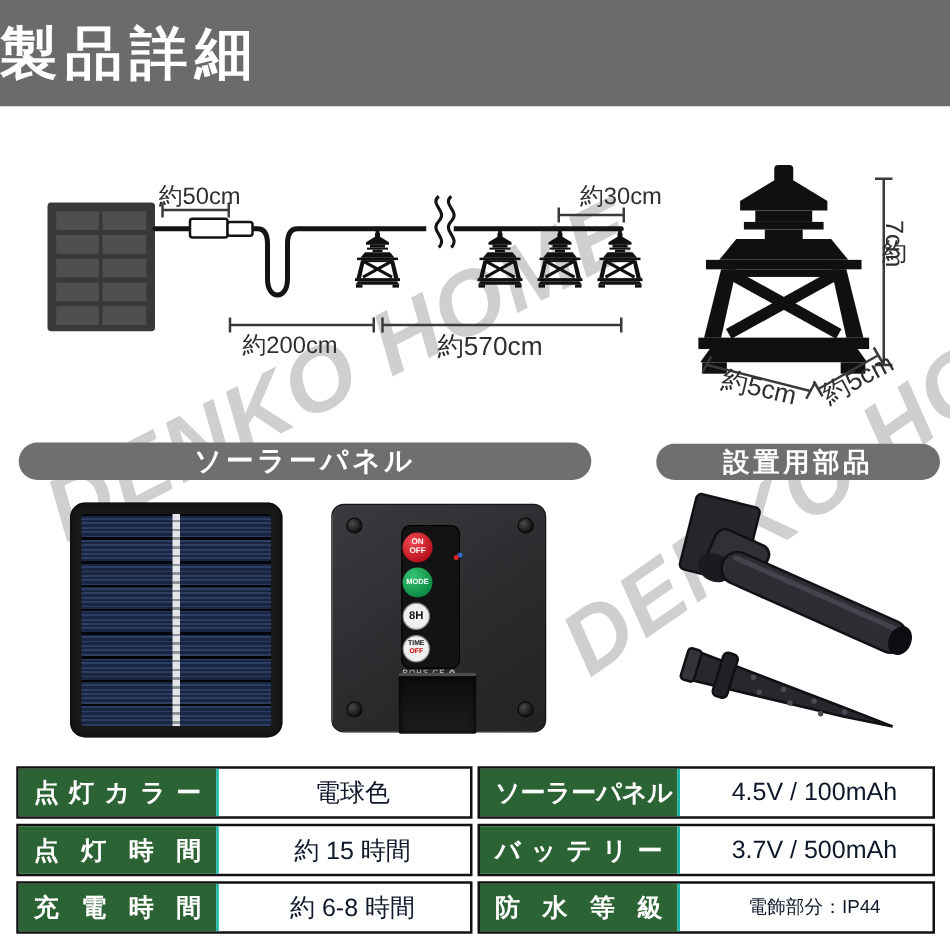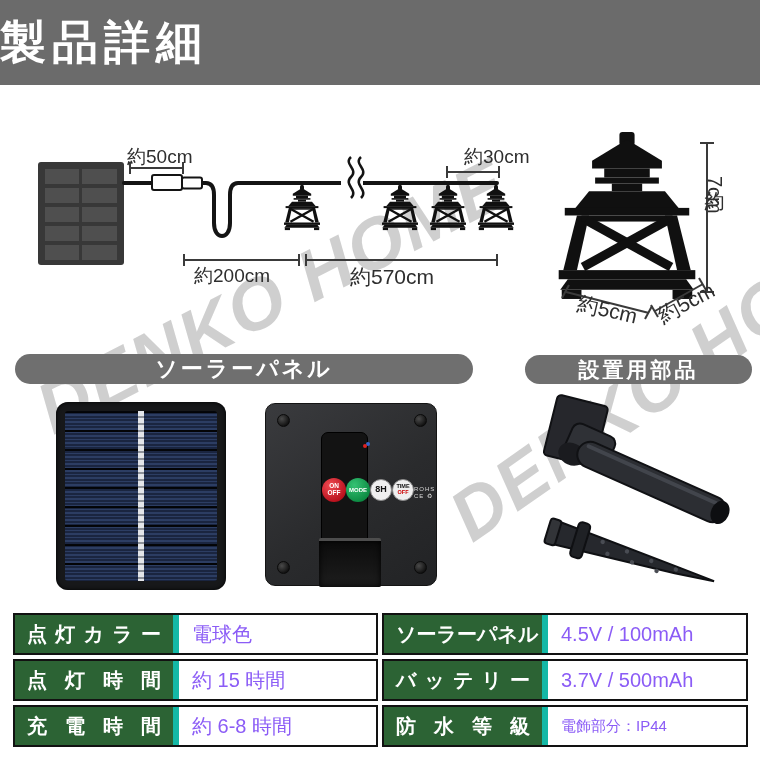--- a/index.html
+++ b/index.html
@@ -47,23 +47,23 @@
       background:repeating-linear-gradient(180deg,#e3e5e9 0 5px,#8d9199 5px 7px);}
 
   
   .back-unit{position:absolute;left:265px;top:403px;width:172px;height:183px;border-radius:10px;
              background:linear-gradient(145deg,#3a3b3e 0%,#2a2b2d 55%,#222325 100%);
              border:1px solid #141414;box-sizing:border-box;}
   .screw{position:absolute;width:13px;height:13px;border-radius:50%;
          background:radial-gradient(circle at 35% 35%, #4a4a4a, #101010 75%);border:1px solid #0a0a0a;box-sizing:border-box;}
   .screw.tl{left:11px;top:10px;} .screw.tr{left:148px;top:10px;}
   .screw.bl{left:11px;top:157px;} .screw.br{left:148px;top:157px;}
-  .ctrl-strip{position:absolute;left:55px;top:28px;width:47px;height:115px;background:#131313;
-              border-radius:7px;border:1px solid #000;display:flex;flex-direction:row;
-              align-items:center;padding-top:5px;box-sizing:border-box;}
+  .ctrl-strip{position:absolute;left:55px;top:16px;width:47px;height:115px;background:#131313;
+              border-radius:7px;border:1px solid #000;display:flex;flex-direction:column;
+              align-items:flex-start;padding-top:5px;box-sizing:border-box;}
   .btn{border-radius:50%;display:flex;flex-direction:column;align-items:center;justify-content:center;
        line-height:1.05;margin-bottom:4px;flex:none;}
   .btn-power{width:24px;height:24px;background:radial-gradient(circle at 35% 30%,#ef4a52,#b8101c 75%);
              color:#fff;font-size:6.5px;font-weight:bold;}
   .btn-mode{width:24px;height:24px;background:radial-gradient(circle at 35% 30%,#35c273,#0c8a42 75%);
             color:#fff;font-size:6px;font-weight:bold;}
   .btn-8h{width:22px;height:22px;background:#efefef;border:1px solid #8a8a8a;box-sizing:border-box;
           color:#111;font-size:9px;font-weight:bold;}
   .btn-timeoff{width:22px;height:22px;background:#efefef;border:1px solid #8a8a8a;box-sizing:border-box;
           font-size:5.5px;font-weight:bold;color:#111;}
@@ -76,22 +76,22 @@
 
   .stakes-svg{position:absolute;left:515px;top:385px;}
 
   
   .spec{position:absolute;top:613px;}
   .spec.left{left:13px;width:365px;}
   .spec.right{left:382px;width:366px;}
   .spec-row{display:flex;height:42px;border:2px solid #121212;background:#fff;margin-bottom:4px;box-sizing:border-box;}
   .hcell{width:158px;flex:none;background:#2c6334;color:#fff;font-weight:bold;font-size:20px;
          display:flex;align-items:center;padding:0 12px;box-sizing:border-box;}
-  .vcell{flex:1;border-left:6px solid #14b8a6;display:flex;flex-direction:column;justify-content:center;
-         padding-left:13px;font-size:20px;color:#8b5cf6;}
+  .vcell{flex:1;border-left:2px solid #14b8a6;display:flex;flex-direction:column;justify-content:center;
+         padding-left:13px;font-size:20px;color:#0f172a;text-align:center;}
   .vcell.small{font-size:15px;line-height:1.25;}
   .jchars{display:flex;justify-content:space-between;width:100%;}
 </style>
 </head>
 <body>
 
 <div class="page">
 
   <div class="header">
     <div class="title">製品詳細</div>

